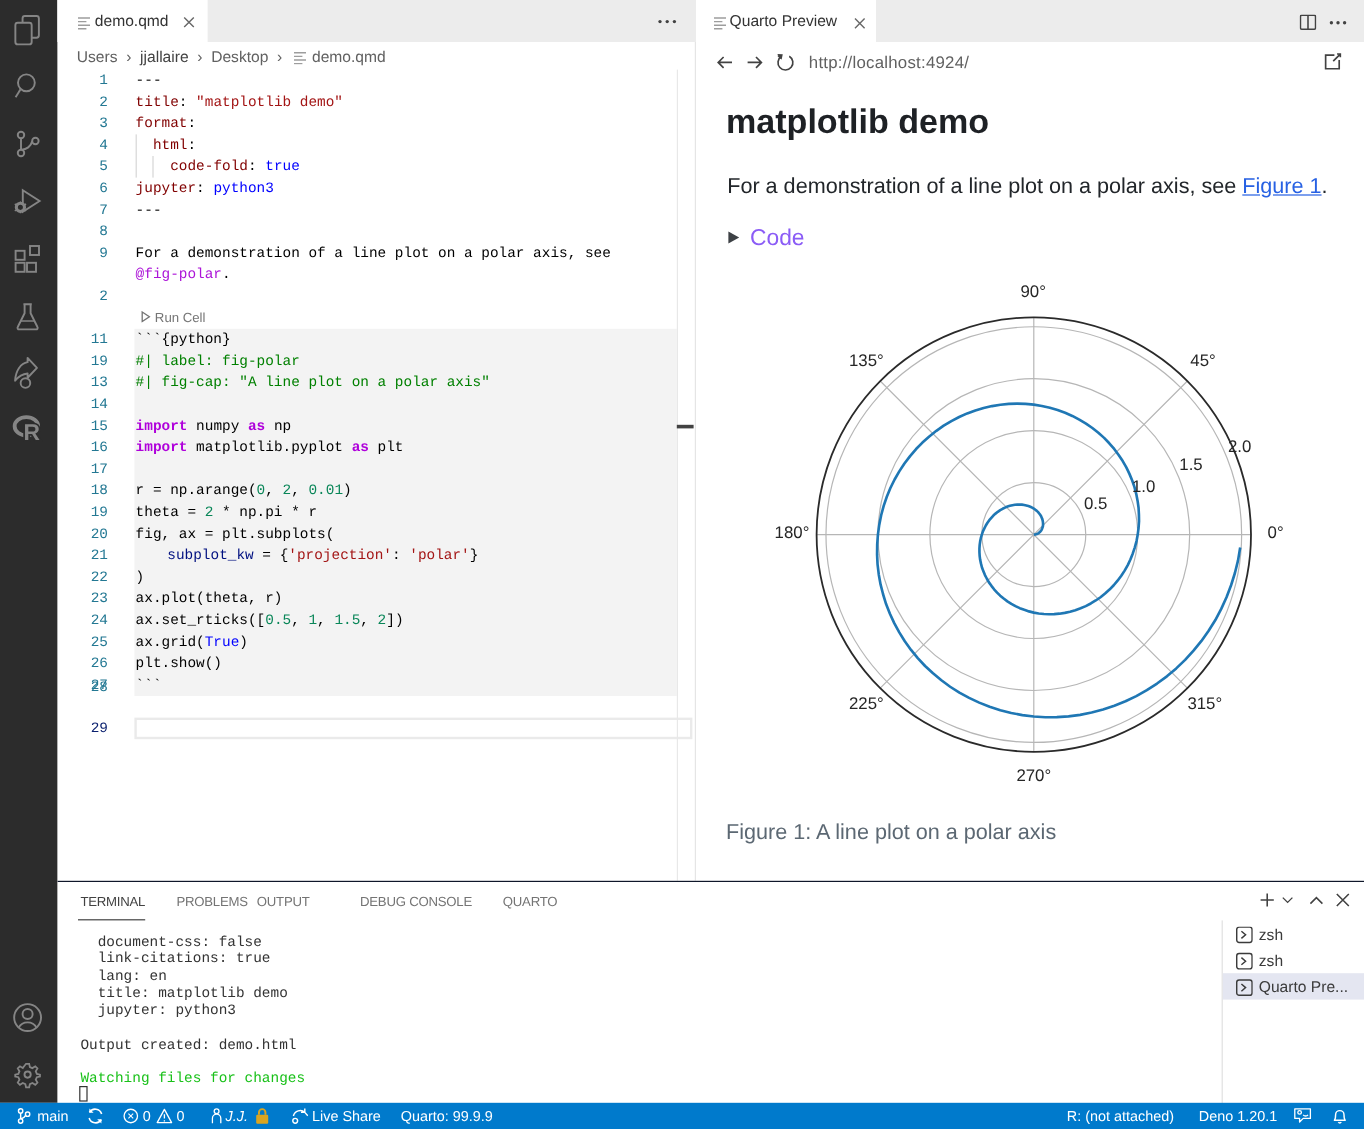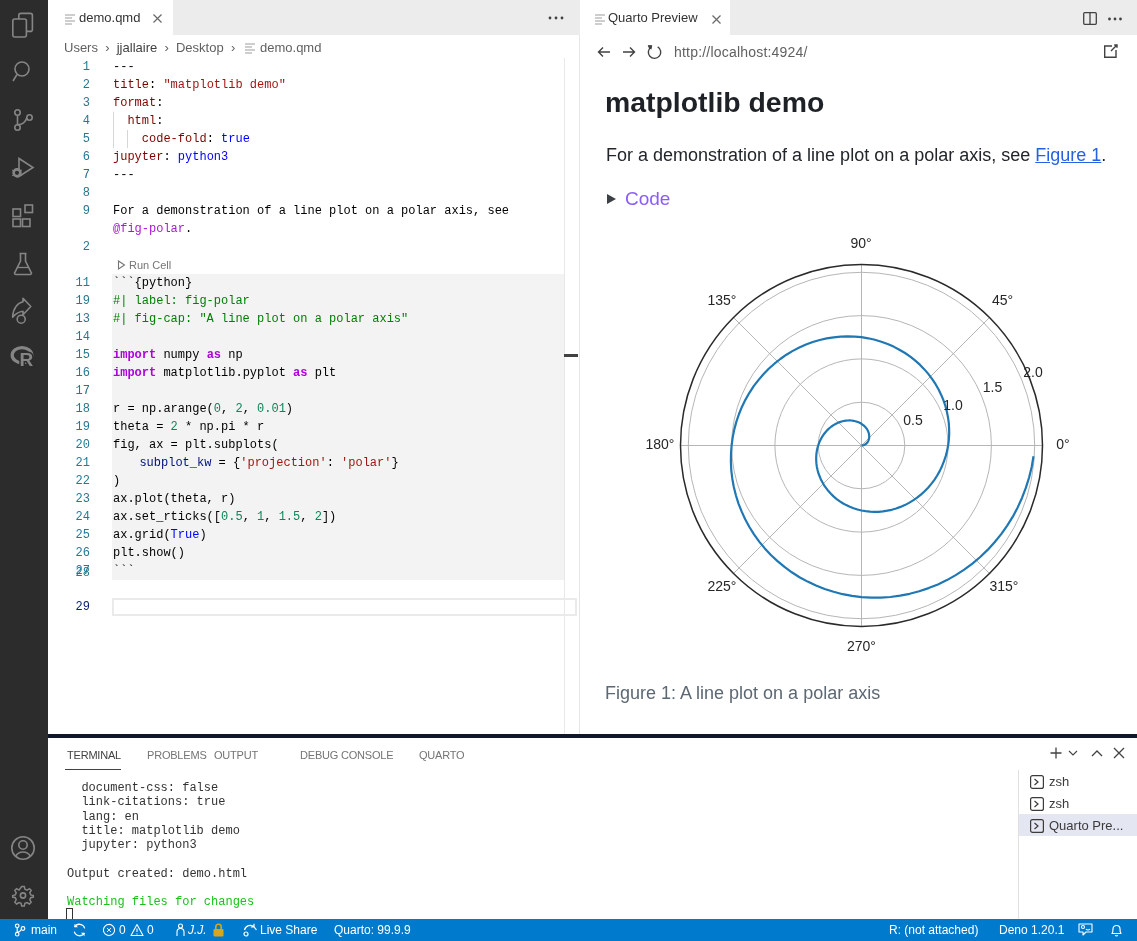--- a/index.html
+++ b/index.html
@@ -263,21 +263,21 @@
         <text x="364" y="361">315°</text>
         <text x="221.5" y="420.5">270°</text>
         <text x="273" y="194.5">0.5</text>
         <text x="313" y="180">1.0</text>
         <text x="352.5" y="162">1.5</text>
         <text x="393" y="146.5">2.0</text>
       </g>
     </svg>
   </div>
 
-  <div class="abs" style="left:48px;top:734px;width:1089px;height:185px;background:#fff;border-top:4px solid #0f172a;">
+  <div class="abs" style="left:48px;top:734px;width:1089px;height:185px;background:#fff;border-top:1px solid #0f172a;">
 
     <div class="abs" style="left:19px;top:11px;font-size:11px;letter-spacing:-0.2px;color:#424242;">TERMINAL</div>
     <div class="abs" style="left:17px;top:31px;width:56px;height:1px;background:#424242;"></div>
     <div class="abs" style="left:99px;top:11px;font-size:11px;letter-spacing:-0.2px;color:#747474;">PROBLEMS</div>
     <div class="abs" style="left:166px;top:11px;font-size:11px;letter-spacing:-0.2px;color:#747474;">OUTPUT</div>
     <div class="abs" style="left:252px;top:11px;font-size:11px;letter-spacing:-0.2px;color:#747474;">DEBUG CONSOLE</div>
     <div class="abs" style="left:371px;top:11px;font-size:11px;letter-spacing:-0.2px;color:#747474;">QUARTO</div>
 
     <svg class="abs" style="left:1002px;top:9px;" width="80" height="12" viewBox="0 0 80 12" fill="none" stroke="#424242" stroke-width="1.3">
       <path d="M6 0.5 L6 11.5 M0.5 6 L11.5 6"></path>

